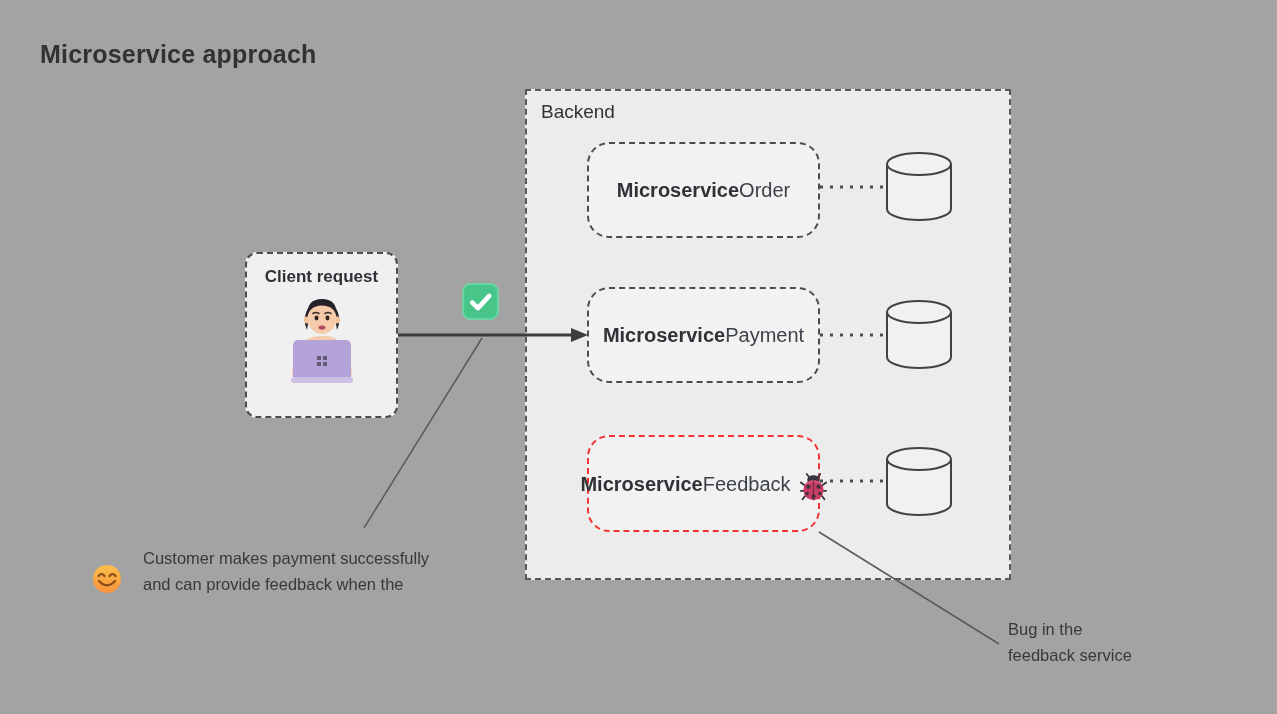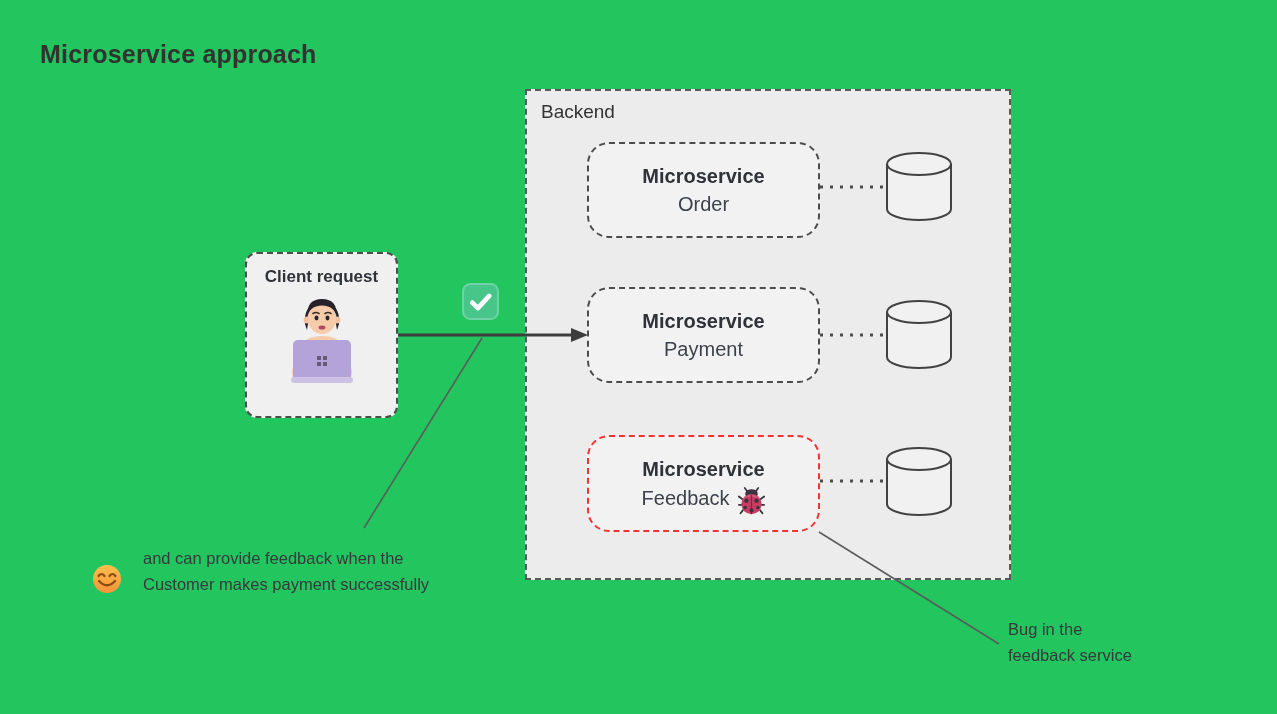--- a/index.html
+++ b/index.html
@@ -1,35 +1,35 @@
 <!DOCTYPE html>
 <html><head>
 <meta charset="utf-8">
 <style>
   html,body{margin:0;padding:0;background:#fff;}
   .canvas{
-    position:relative;width:1277px;height:714px;background:#22c55e;
+    position:relative;width:1277px;height:714px;background:#a3a3a3;
     font-family:"Liberation Sans", sans-serif;color:#333;overflow:hidden;
   }
   .abs{position:absolute;}
   .page-title{
     left:40px;top:40px;font-size:25px;font-weight:bold;color:#323232;letter-spacing:.2px;
   }
   
   .backend{
     left:525px;top:89px;width:486px;height:491px;
     background:#ececec;border:2px dashed #595959;box-sizing:border-box;
   }
   .backend-label{
     position:absolute;left:14px;top:10px;font-size:19px;font-weight:normal;color:#333;
   }
   .service-box{
     position:absolute;left:60px;width:233px;height:96px;
     background:#f2f2f2;border:2px dashed #4c4c4c;border-radius:22px;box-sizing:border-box;
-    display:flex;flex-direction:column;align-items:center;justify-content:center;
+    display:flex;align-items:center;justify-content:center;
     font-size:20px;line-height:28px;
   }
   .service-box .name{font-weight:bold;color:#2f3237;}
   .service-box .sub{color:#3d424a;display:flex;align-items:center;}
   .svc-order{top:51px;}
   .svc-payment{top:196px;}
   .svc-feedback{top:344px;height:97px;border-color:#f23333;}
   .bug-inline{margin-left:9px;transform:translateY(4px);}
   
   .client-box{
@@ -193,22 +193,22 @@
         <stop offset="1" stop-color="#f7923c"></stop>
       </linearGradient>
     </defs>
     <circle cx="15" cy="15" r="14" fill="url(#smileyGrad)"></circle>
     <path d="M6.5,12 Q9.5,8 12.5,12" stroke="#8a4d15" stroke-width="2.2" fill="none" stroke-linecap="round"></path>
     <path d="M17.5,12 Q20.5,8 23.5,12" stroke="#8a4d15" stroke-width="2.2" fill="none" stroke-linecap="round"></path>
     <path d="M7,17 Q15,25.5 23,17" stroke="#8a4d15" stroke-width="2.4" fill="none" stroke-linecap="round"></path>
   </svg>
 
   <div class="abs note-success">
+    <div>Customer makes payment successfully</div>
     <div>and can provide feedback when the</div>
-    <div>Customer makes payment successfully</div>
   </div>
 
   <div class="abs note-bug">
     <div>Bug in the</div>
     <div>feedback service</div>
   </div>
 
 </div>
 
 </body></html>

